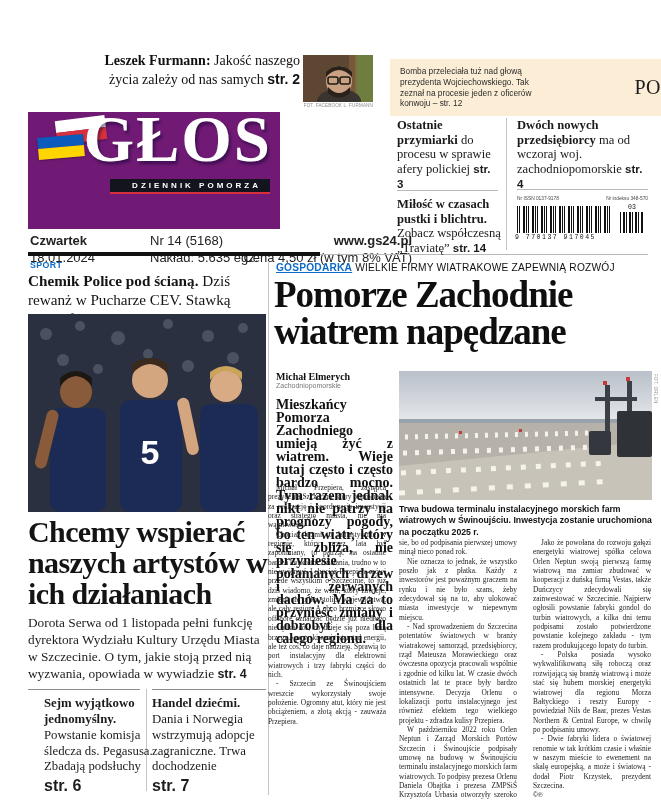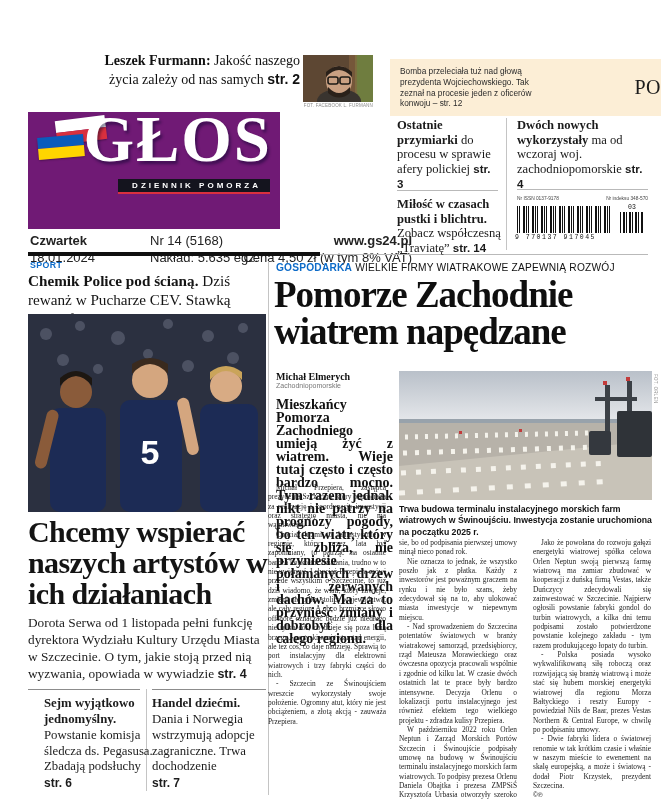--- a/index.html
+++ b/index.html
@@ -22,21 +22,21 @@
 
   
   .masthead{left:28px;top:112px;width:252px;height:117px;background:#701a75;overflow:hidden;}
   .flag{position:absolute;border-radius:2px;box-shadow:0 1px 2px rgba(0,0,0,.35);}
   .flag .half{height:50%;}
   .flag-pl{left:28px;top:6px;width:50px;height:24px;transform:rotate(-7deg);}
   .flag-ua{left:10px;top:24px;width:46px;height:22px;transform:rotate(-5deg);}
   .mast-title{position:absolute;right:8px;top:-10px;color:#fff;font-weight:bold;font-size:65px;letter-spacing:2px;
               text-shadow:2px 3px 3px rgba(0,0,40,.45);}
   .mast-banner{position:absolute;right:10px;top:67px;background:#14141e;color:#fff;font-size:8px;font-weight:bold;
-               letter-spacing:3px;padding:2px 9px 2px 14px;border-bottom:2px solid #d9303e;}
+               letter-spacing:3px;padding:2px 9px 2px 22px;border-bottom:2px solid #d9303e;}
   .mast-sub{position:absolute;right:7px;bottom:0px;color:#fff;font-weight:bold;font-size:33px;letter-spacing:1px;
             text-shadow:1px 2px 2px rgba(0,0,40,.4);}
 
   
   .dl{font-size:13px;line-height:1.3;color:#222;top:233px;}
   .dl b{display:block;}
   .dl-day{left:30px;}
   .dl-issue{left:150px;}
   .dl-price{left:230px;width:182px;text-align:right;}
   .bar-thick{position:absolute;left:28px;top:252px;width:292px;height:4px;background:#101010;}
@@ -58,25 +58,25 @@
   
   .sport-label{left:30px;top:260px;font-size:8.8px;font-weight:bold;color:#0d6bc8;letter-spacing:.4px;}
   .sport-head{left:28px;top:272px;width:242px;font-size:15.2px;line-height:1.24;color:#141414;}
   .sport-head .pg{font-size:14px;}
   .photo-frame{overflow:hidden;background:#223;}
   .vb-photo{left:28px;top:314px;width:238px;height:198px;}
   .culture-head{left:28px;top:516px;width:242px;font-weight:bold;font-size:30px;line-height:1.04;letter-spacing:-.6px;color:#141414;}
   .culture-text{left:28px;top:614px;width:240px;font-size:13.3px;line-height:1.28;color:#1c1c1c;}
   .culture-text .pg{font-size:12.5px;}
   .bottom-teaser{top:696px;width:113px;font-size:12.8px;line-height:1.24;color:#1c1c1c;}
-  .bottom-teaser .pg{display:block;font-size:12px;margin-top:1px;}
+  .bottom-teaser .pg{display:block;font-size:16px;margin-top:1px;}
 
   
   .kicker-row{left:276px;top:262px;width:380px;font-size:10.2px;letter-spacing:.2px;color:#111;}
-  .kicker-row b{color:#0d6bc8;font-weight:bold;}
+  .kicker-row b{color:#0d6bc8;font-weight:bold;text-decoration:underline;}
   .art-head{left:274px;top:277px;width:384px;font-weight:bold;font-size:37px;line-height:.99;letter-spacing:-1px;color:#0f0f0f;}
   .byline{left:276px;top:371px;font-size:10px;font-weight:bold;color:#111;font-family:Liberation Serif, serif;}
   .byline-region{left:276px;top:382px;font-size:7px;color:#777;}
   .lead{left:276px;top:398px;width:117px;font-weight:bold;font-size:14px;line-height:13px;text-align:justify;color:#111;}
   .wind-photo{left:399px;top:371px;width:253px;height:129px;}
   .photo-credit{left:653px;top:374px;font-size:4.5px;color:#8a8a8a;writing-mode:vertical-rl;letter-spacing:.3px;}
   .caption{left:399px;top:504px;width:253px;font-size:8.7px;line-height:1.3;font-weight:bold;color:#111;}
   .bodycol{width:118px;font-family:"Liberation Serif","DejaVu Serif",serif;font-size:7.4px;line-height:9.35px;
            text-align:justify;color:#1d1d1d;}
   .bodycol p{margin:0;text-indent:8px;}
@@ -147,21 +147,21 @@
 
   <div class="abs serif teaser" style="left:397px;top:118px;width:101px;">
     <b>Ostatnie przymiarki</b><span> do procesu w sprawie afery polickiej </span><span class="pg">str. 3</span>
   </div>
   <div class="rule-h" style="left:397px;top:190px;width:101px;"></div>
   <div class="abs serif teaser" style="left:397px;top:197px;width:108px;">
     <b>Miłość w czasach pustki i blichtru.</b><span> Zobacz współczesną „Traviatę” </span><span class="pg">str. 14</span>
   </div>
   <div class="rule-v" style="left:506px;top:118px;height:132px;"></div>
   <div class="abs serif teaser" style="left:517px;top:118px;width:131px;">
-    <b>Dwóch nowych wykorzystały</b><span> ma od wczoraj woj. zachodniopomorskie </span><span class="pg">str. 4</span>
+    <b>Dwóch nowych przedsiębiorcy</b><span> ma od wczoraj woj. zachodniopomorskie </span><span class="pg">str. 4</span>
   </div>
   <div class="rule-h" style="left:517px;top:189px;width:131px;"></div>
 
   <div class="abs barcode-labels">
     <span>Nr ISSN 0137-9178</span>
     <span>Nr indeksu 348-570</span>
   </div>
   <div class="abs bars"></div>
   <div class="abs bars-digits">9 770137 917045</div>
   <div class="abs bars-sup-digits">03</div>

